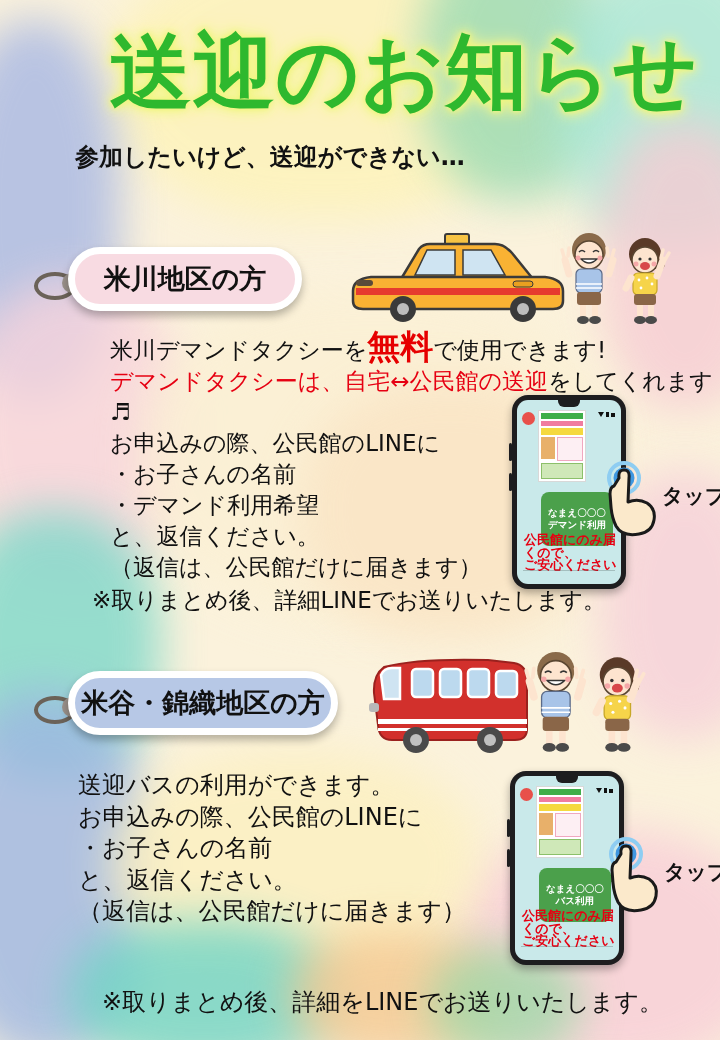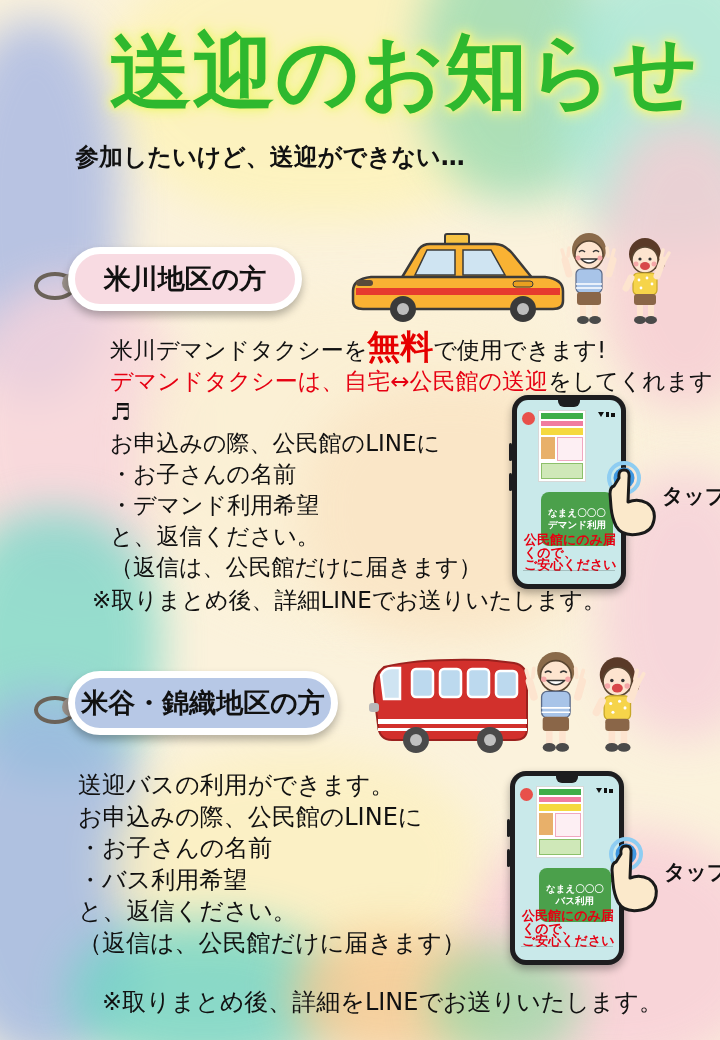--- a/index.html
+++ b/index.html
@@ -330,21 +330,20 @@
         <ellipse cx="96" cy="96" rx="6" ry="4" fill="#4a4a4a"></ellipse>
       <path d="M76,54 l-5,10 M102,52 l6,-16" stroke="#fde4cf" stroke-width="7" stroke-linecap="round"></path>
       <path d="M106,34 l2,-8 M110,36 l4,-7" stroke="#fde4cf" stroke-width="3.5" stroke-linecap="round"></path>
     </svg>
   </div>
 
   <div class="body-block body2">
     <div>送迎バスの利用ができます。</div>
     <div>お申込みの際、公民館のLINEに</div>
     <div>・お子さんの名前</div>
-    <div>・バス利用希望</div>
     <div>と、返信ください。</div>
     <div>（返信は、公民館だけに届きます）</div>
   </div>
 
   <div class="note note2">※取りまとめ後、詳細をLINEでお送りいたします。</div>
 
   <div class="phone phone2">
     <div class="btn btn-a"></div>
       <div class="btn btn-b"></div>
     <div class="screen">

